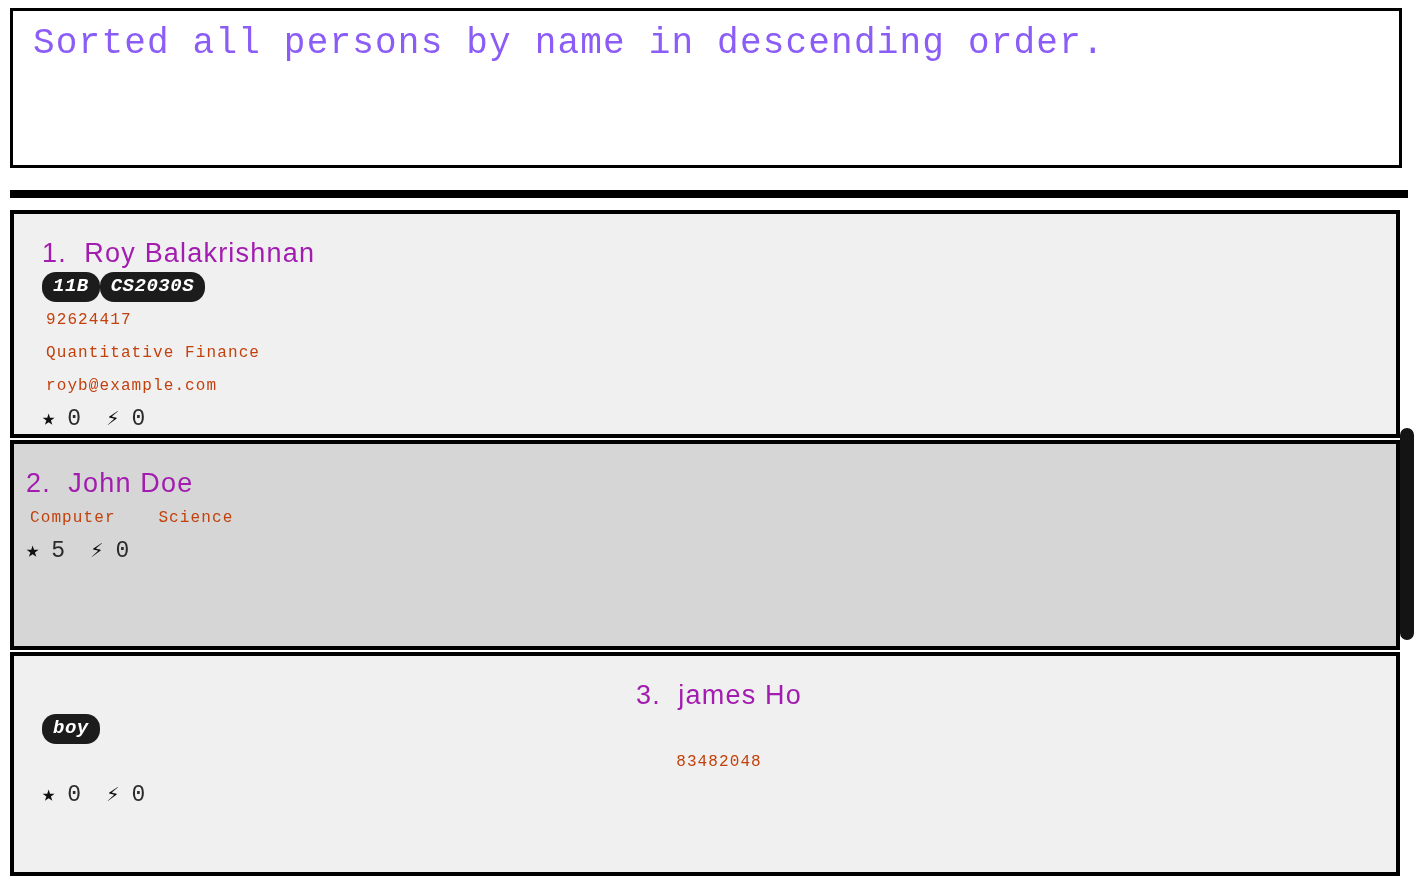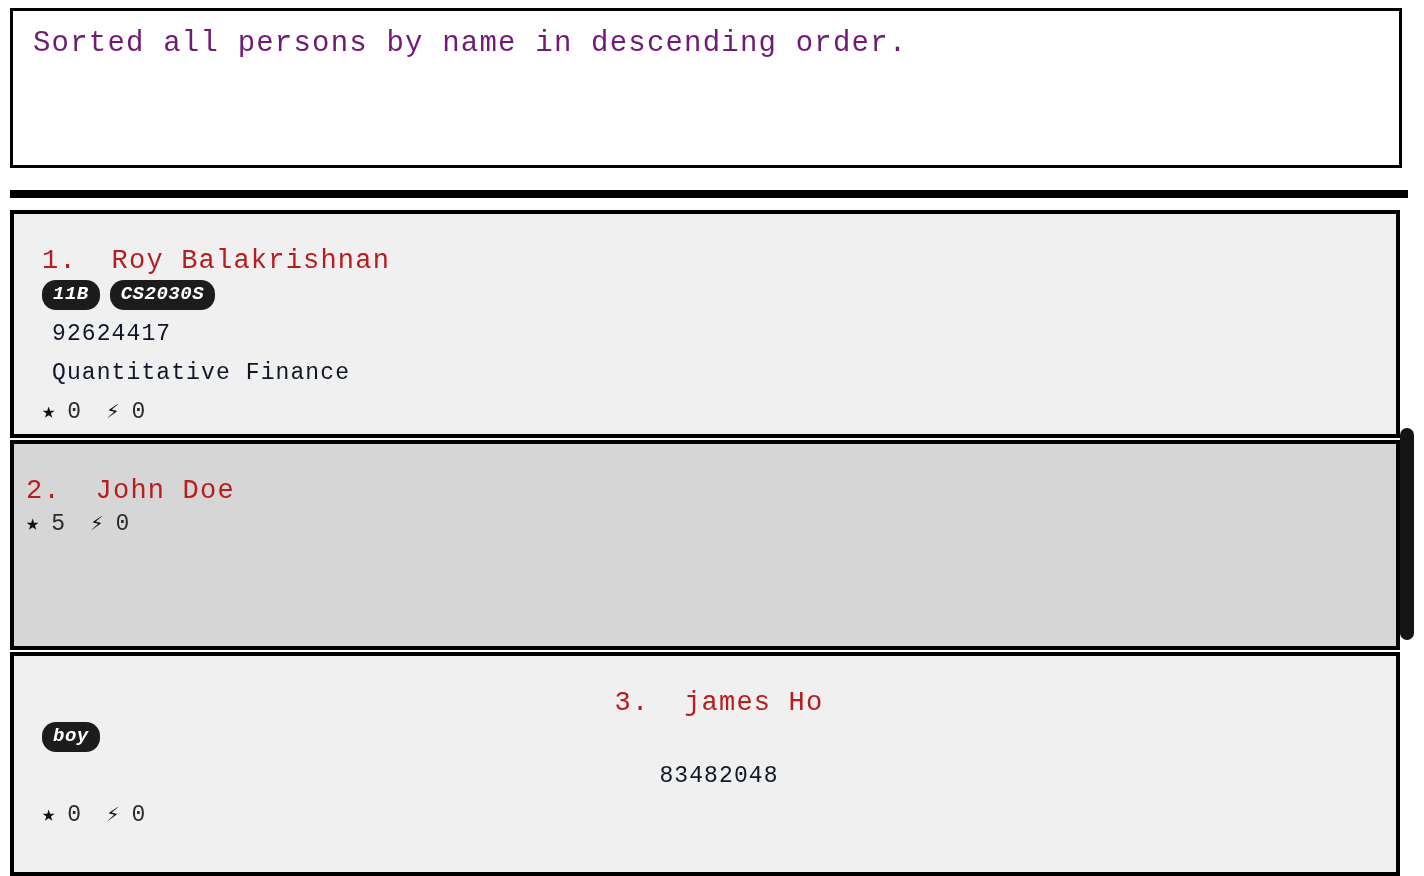--- a/index.html
+++ b/index.html
@@ -23,24 +23,24 @@
     left: 10px;
     top: 8px;
     width: 1392px;
     height: 160px;
     box-sizing: border-box;
     border: 3px solid #000000;
     background: #ffffff;
   }
   .result-text {
     padding: 16px 20px 0 20px;
-    font-size: 29px;
+    font-size: 36px;
     line-height: 34px;
     letter-spacing: 1.2px;
-    color: #701a75;
+    color: #8b5cf6;
     white-space: pre-wrap;
     font-family: "Liberation Mono", "DejaVu Sans Mono", monospace;
   }
 
   
   .divider {
     position: absolute;
     left: 10px;
     top: 190px;
     width: 1398px;
@@ -73,55 +73,54 @@
     padding-left: 12px;
   }
   .person-card.c1 { height: 228px; }
   .person-card.c2 { height: 210px; }
   .person-card.c3 { height: 224px; text-align: center; }
 
   .card-title {
     font-size: 27px;
     line-height: 34px;
     letter-spacing: 1.2px;
-    color: #b91c1c;
-    white-space: pre;
-    margin: 16px 0 2px 0;
-    font-family: Liberation Mono, monospace;
+    color: #a21caf;
+    white-space: pre;
+    margin: 8px 0 2px 0;
+    font-family: Liberation Sans, sans-serif;
   }
 
   .tag-row {
     display: flex;
     align-items: center;
-    gap: 10px;
     margin: 2px 0 3px 0;
     min-height: 0;
   }
   .tag {
     display: inline-block;
     background: #1c1c1c;
     color: #ffffff;
     font-family: "Liberation Mono", "DejaVu Sans Mono", monospace;
     font-weight: bold;
     font-style: italic;
     font-size: 19px;
     line-height: 19px;
     letter-spacing: 0.5px;
     padding: 5px 11px 6px 11px;
     border-radius: 14px;
     white-space: pre;
   }
 
   .card-line {
-    font-size: 23px;
+    font-size: 16px;
     line-height: 29px;
     letter-spacing: 1.1px;
-    color: #0f172a;
-    white-space: pre;
-    margin: 10px;
+    color: #c2410c;
+    white-space: pre;
+    margin: 4px;
     font-family: "Liberation Mono", "DejaVu Sans Mono", monospace;
   }
 
   .stats-row {
     display: flex;
     align-items: center;
     margin-top: 2px;
     font-size: 23px;
     line-height: 29px;
     color: #2a2a2a;
@@ -170,30 +169,32 @@
 <div class="list-region">
 
   <div class="person-card c1">
     <div class="card-title">1.  Roy Balakrishnan</div>
     <div class="tag-row">
       <span class="tag">11B</span>
       <span class="tag">CS2030S</span>
     </div>
     <div class="card-line">92624417</div>
     <div class="card-line">Quantitative Finance</div>
+    <div class="card-line">royb@example.com</div>
     <div class="stats-row">
       <span class="stat-icon">★</span>
       <span class="stat-val">0</span>
       <span class="stat-icon">⚡</span>
       <span class="stat-val last">0</span>
     </div>
   </div>
 
   <div class="person-card c2 selected">
     <div class="card-title">2.  John Doe</div>
+    <div class="card-line">Computer    Science</div>
     <div class="stats-row">
       <span class="stat-icon">★</span>
       <span class="stat-val">5</span>
       <span class="stat-icon">⚡</span>
       <span class="stat-val last">0</span>
     </div>
   </div>
 
   <div class="person-card c3">
     <div class="card-title">3.  james Ho</div>

